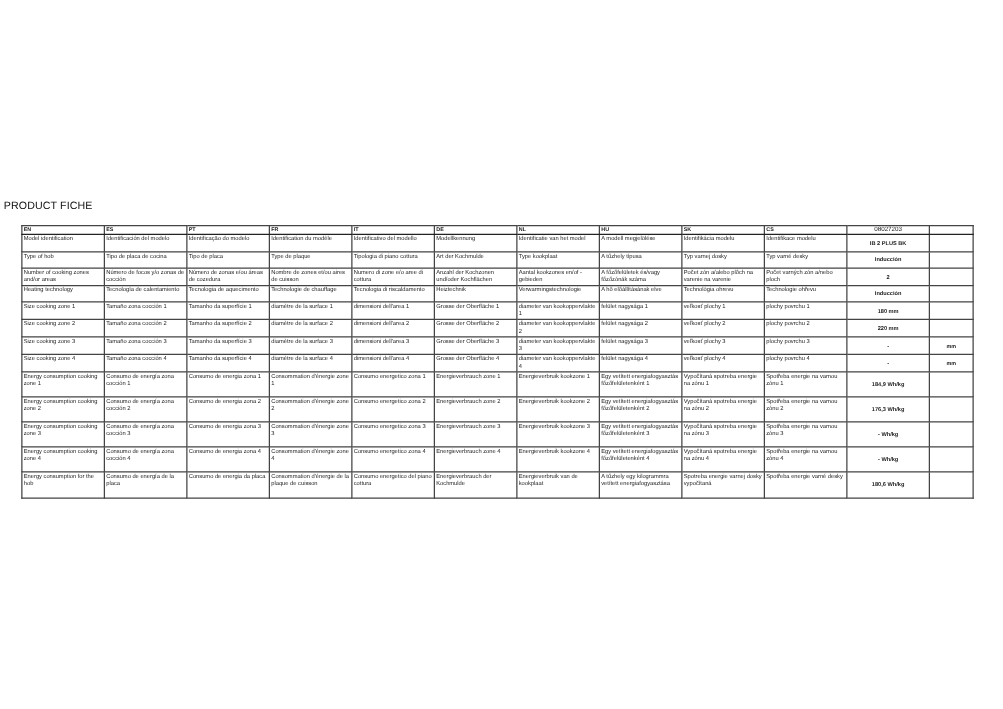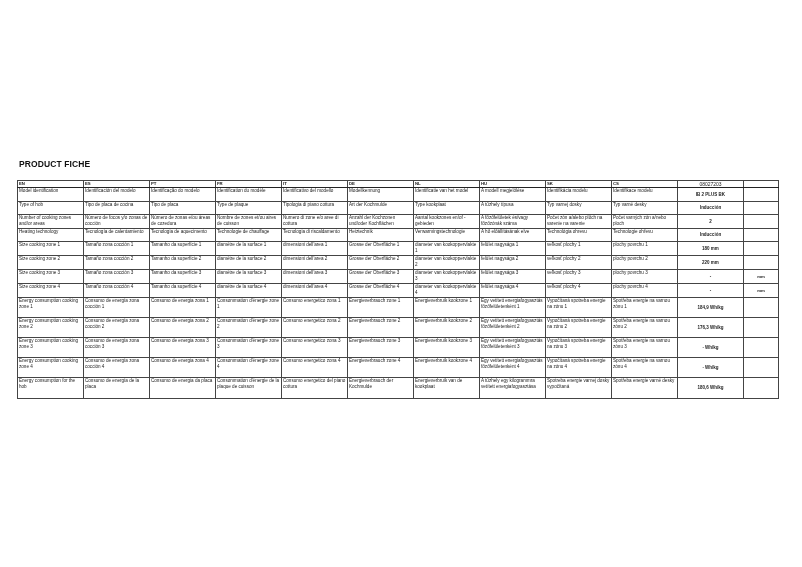--- a/index.html
+++ b/index.html
@@ -1,18 +1,18 @@
 <!DOCTYPE html>
 <html><head>
   <meta charset="utf-8">
   <style>
     html, body { margin: 0; padding: 0; background: #ffffff; }
     body { width: 802px; height: 567px; position: relative; overflow: hidden;
            font-family: "Liberation Sans", sans-serif; color: #111; }
-    .title { position: absolute; left: 19px; top: 159px; font-size: 8.5px; font-weight: bold;
+    .title { position: absolute; left: 3px; top: 159px; font-size: 8.5px; font-weight: normal;
              letter-spacing: 0.1px; }
     table.fiche { position: absolute; left: 17px; top: 180px; border-collapse: collapse;
                   table-layout: fixed; width: 761px; }
     table.fiche td { border: 0.8px solid #444; font-size: 4.6px; line-height: 6.2px;
                      padding: 0 1px; vertical-align: top; overflow: hidden; color: #222;
                      word-wrap: break-word; }
     table.fiche tr.hdr td { height: 6px; font-weight: bold; font-size: 4.3px;
                             border-bottom: 1.2px solid #222; }
     table.fiche td.val { text-align: center; font-weight: bold; vertical-align: middle; font-size: 4.5px; }
     table.fiche td.val.hdrval { font-weight: normal; font-size: 5px; vertical-align: top; }

